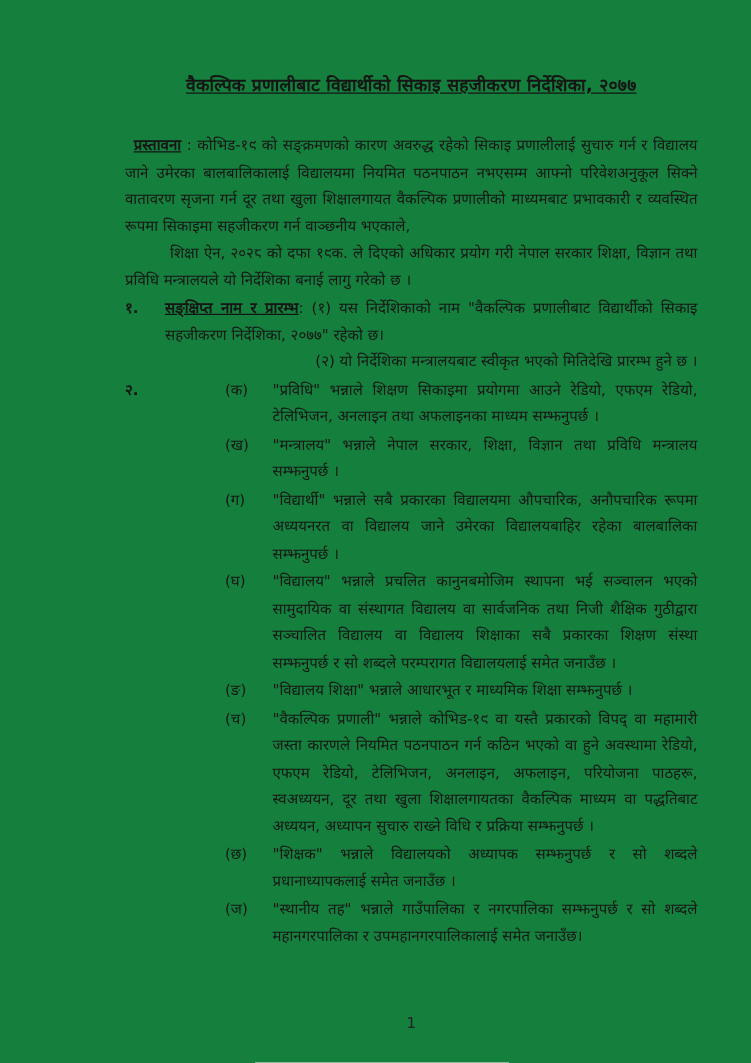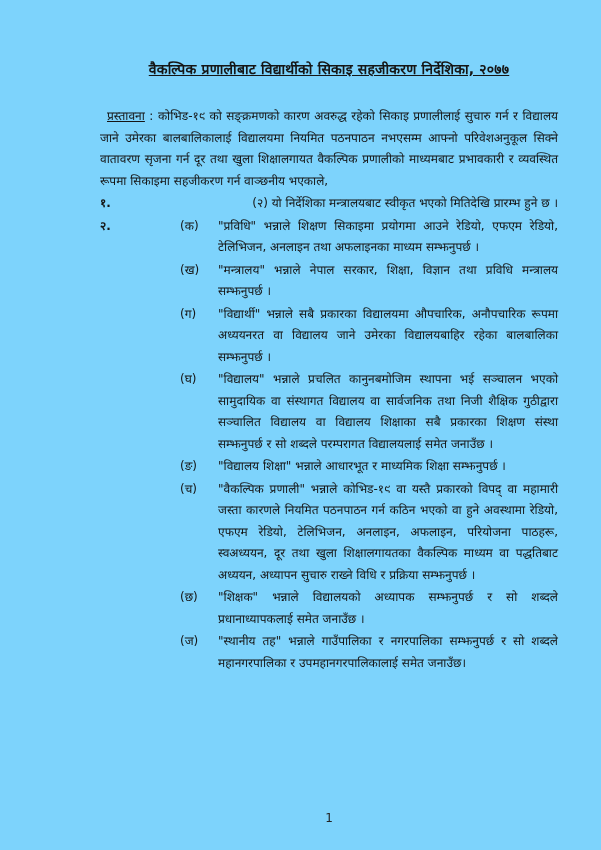--- a/index.html
+++ b/index.html
@@ -1,21 +1,21 @@
 <!DOCTYPE html>
 <html lang="ne"><head>
 <meta charset="utf-8">
 <style>
   html, body { margin: 0; padding: 0; background: #e8e8e8; }
   .page {
     position: relative;
     width: 601px;
     height: 850px;
     margin: 0 auto;
-    background: #7dd3fc;
+    background: #15803d;
     font-family: "DejaVu Sans", "Liberation Sans", sans-serif;
     color: #151515;
     font-size: 12px;
     line-height: 21.5px;
     overflow: hidden;
   }
   .content {
     position: absolute;
     left: 100px;
     top: 58px;
@@ -25,21 +25,21 @@
     font-size: 14px;
     font-weight: bold;
     text-decoration: underline;
     text-align: center;
     margin: 0 0 26px 0;
     line-height: 22px;
     white-space: nowrap;
     letter-spacing: 0.2px;
   }
   .para { margin: 0; text-align: justify; }
-  .lead { font-weight: normal; text-decoration: underline; }
+  .lead { font-weight: bold; text-decoration: underline; }
   .indent-first { text-indent: 36px; }
   .preamble { text-indent: 7px; }
   .section { position: relative; padding-left: 32px; margin-top: 1px; }
   .section > .num {
     position: absolute;
     left: 0; top: 0;
     font-weight: bold;
   }
   .subclause { margin-left: 34px; text-align: right; }
   .def { position: relative; padding-left: 86px; margin-top: 1px; }
@@ -58,23 +58,25 @@
 </head>
 <body>
 
 <div class="page">
   <div class="content">
 
     <h1 class="doc-title">वैकल्पिक प्रणालीबाट विद्यार्थीको सिकाइ सहजीकरण निर्देशिका, २०७७</h1>
 
     <p class="para preamble"><span class="lead">प्रस्तावना</span><span> : </span><span>कोभिड-१९ को सङ्क्रमणको कारण अवरुद्ध रहेको सिकाइ प्रणालीलाई सुचारु गर्न र विद्यालय जाने उमेरका बालबालिकालाई विद्यालयमा नियमित पठनपाठन नभएसम्म आफ्नो परिवेशअनुकूल सिक्ने वातावरण सृजना गर्न दूर तथा खुला शिक्षालगायत वैकल्पिक प्रणालीको माध्यमबाट प्रभावकारी र व्यवस्थित रूपमा सिकाइमा सहजीकरण गर्न वाञ्छनीय भएकाले,</span></p>
 
+    <p class="para indent-first">शिक्षा ऐन, २०२८ को दफा १९क. ले दिएको अधिकार प्रयोग गरी नेपाल सरकार शिक्षा, विज्ञान तथा प्रविधि मन्त्रालयले यो निर्देशिका बनाई लागु गरेको छ ।</p>
 
     <div class="section">
       <span class="num">१.</span>
+      <p class="para"><span class="lead">सङ्क्षिप्त नाम र प्रारम्भ</span><span>: (१) यस निर्देशिकाको नाम "वैकल्पिक प्रणालीबाट विद्यार्थीको सिकाइ सहजीकरण निर्देशिका, २०७७" रहेको छ।</span></p>
       <p class="para subclause">(२) यो निर्देशिका मन्त्रालयबाट स्वीकृत भएको मितिदेखि प्रारम्भ हुने छ ।</p>
     </div>
 
     <div class="section">
       <span class="num">२.</span>
 
       <div class="def">
         <span class="marker">(क)</span>
         <p class="dtext">"प्रविधि" भन्नाले शिक्षण सिकाइमा प्रयोगमा आउने रेडियो, एफएम रेडियो, टेलिभिजन, अनलाइन तथा अफलाइनका माध्यम सम्झनुपर्छ ।</p>
       </div>

